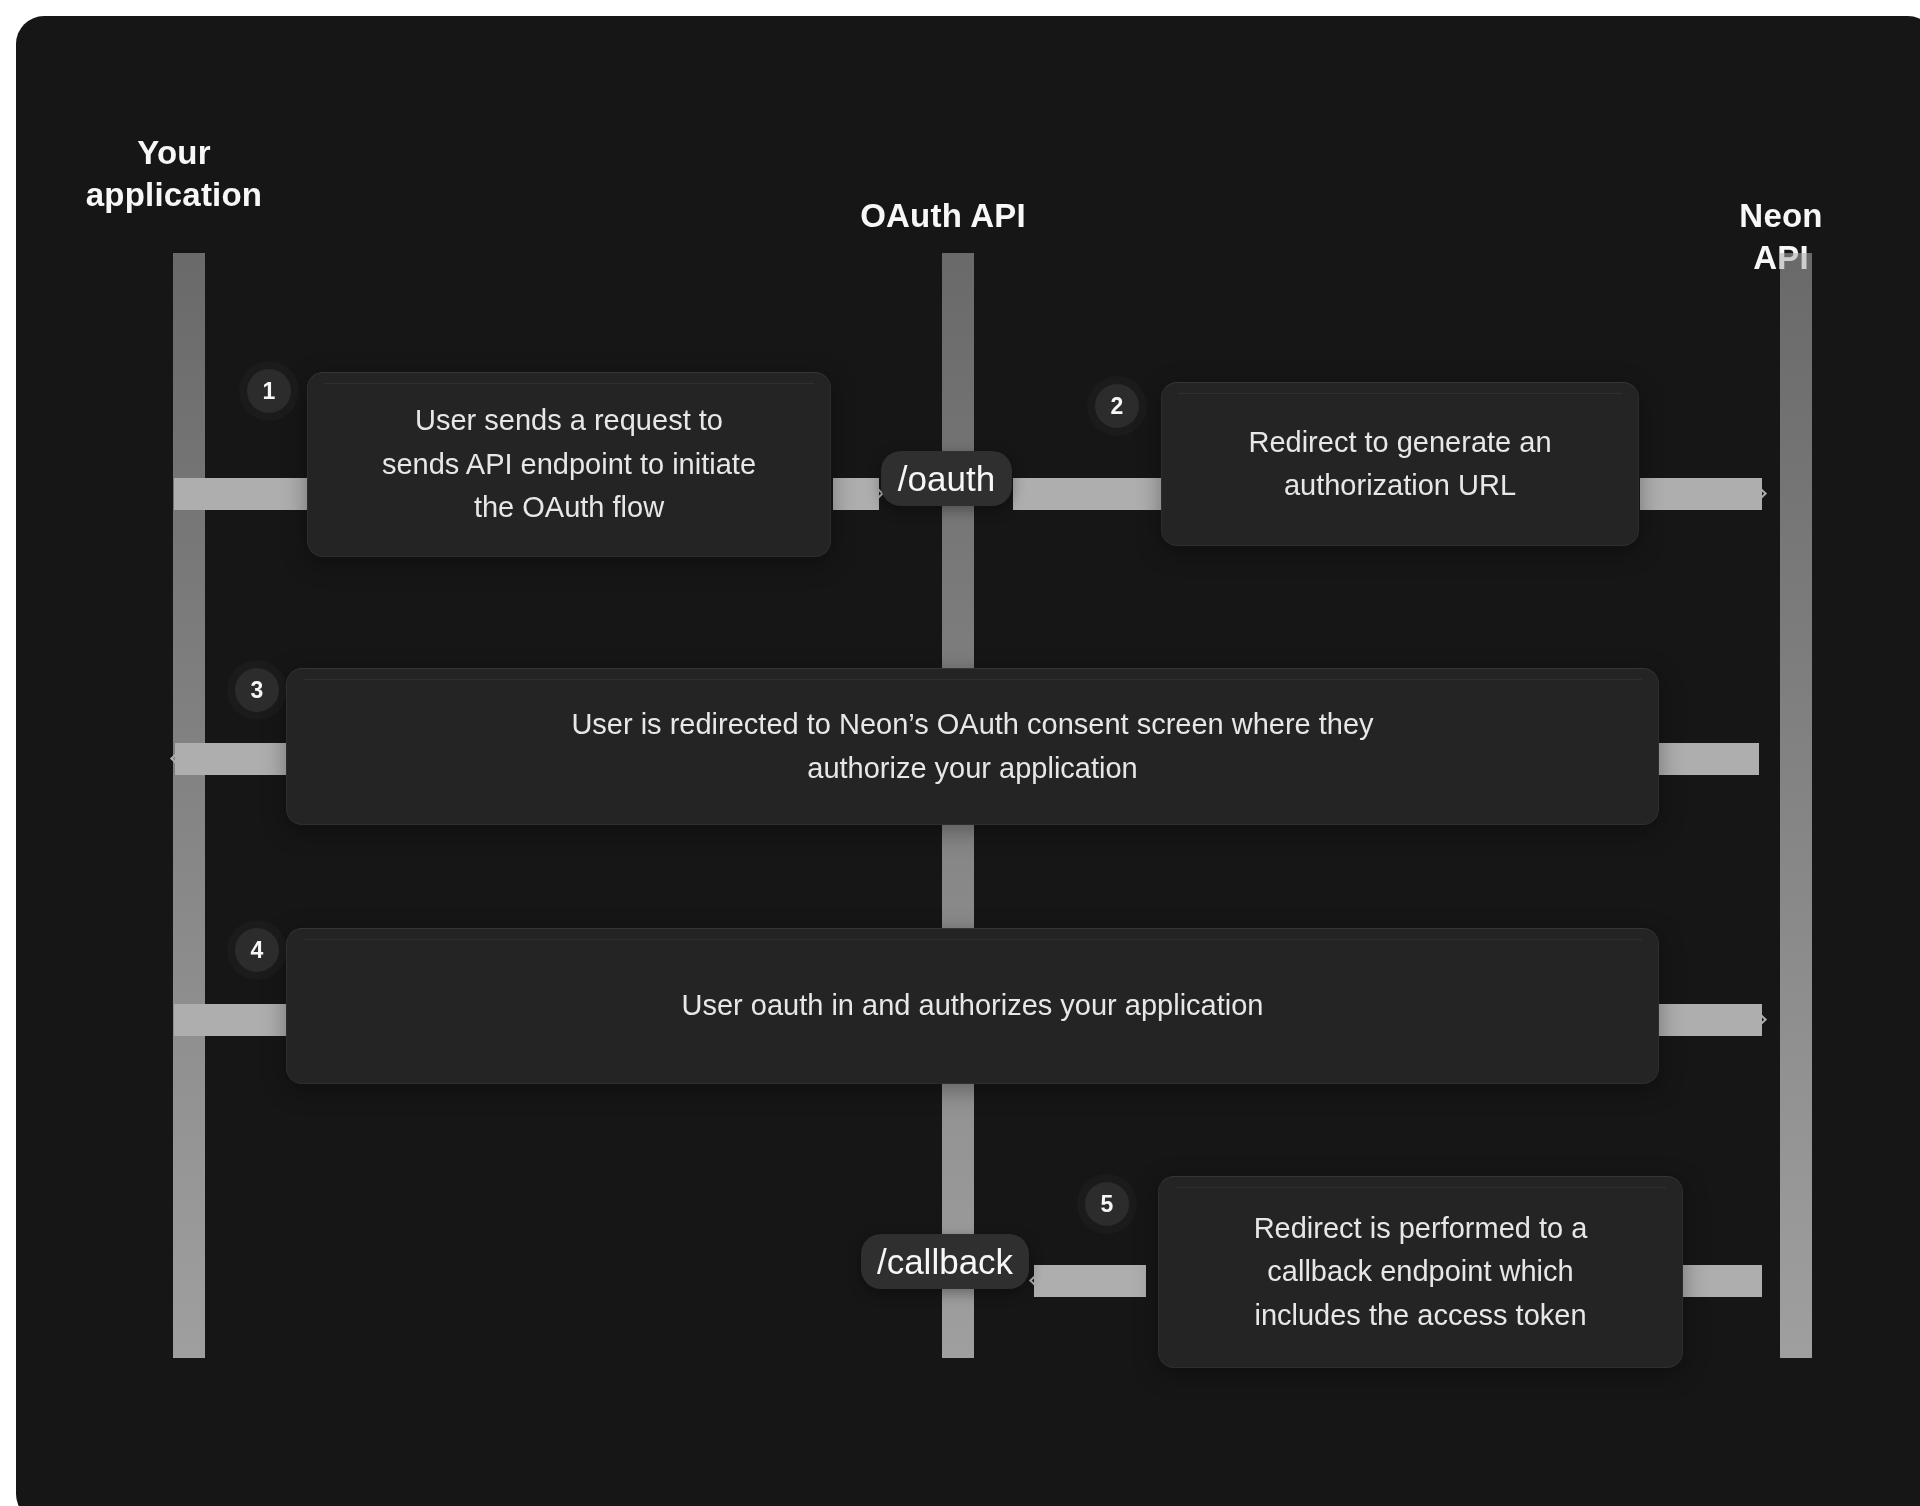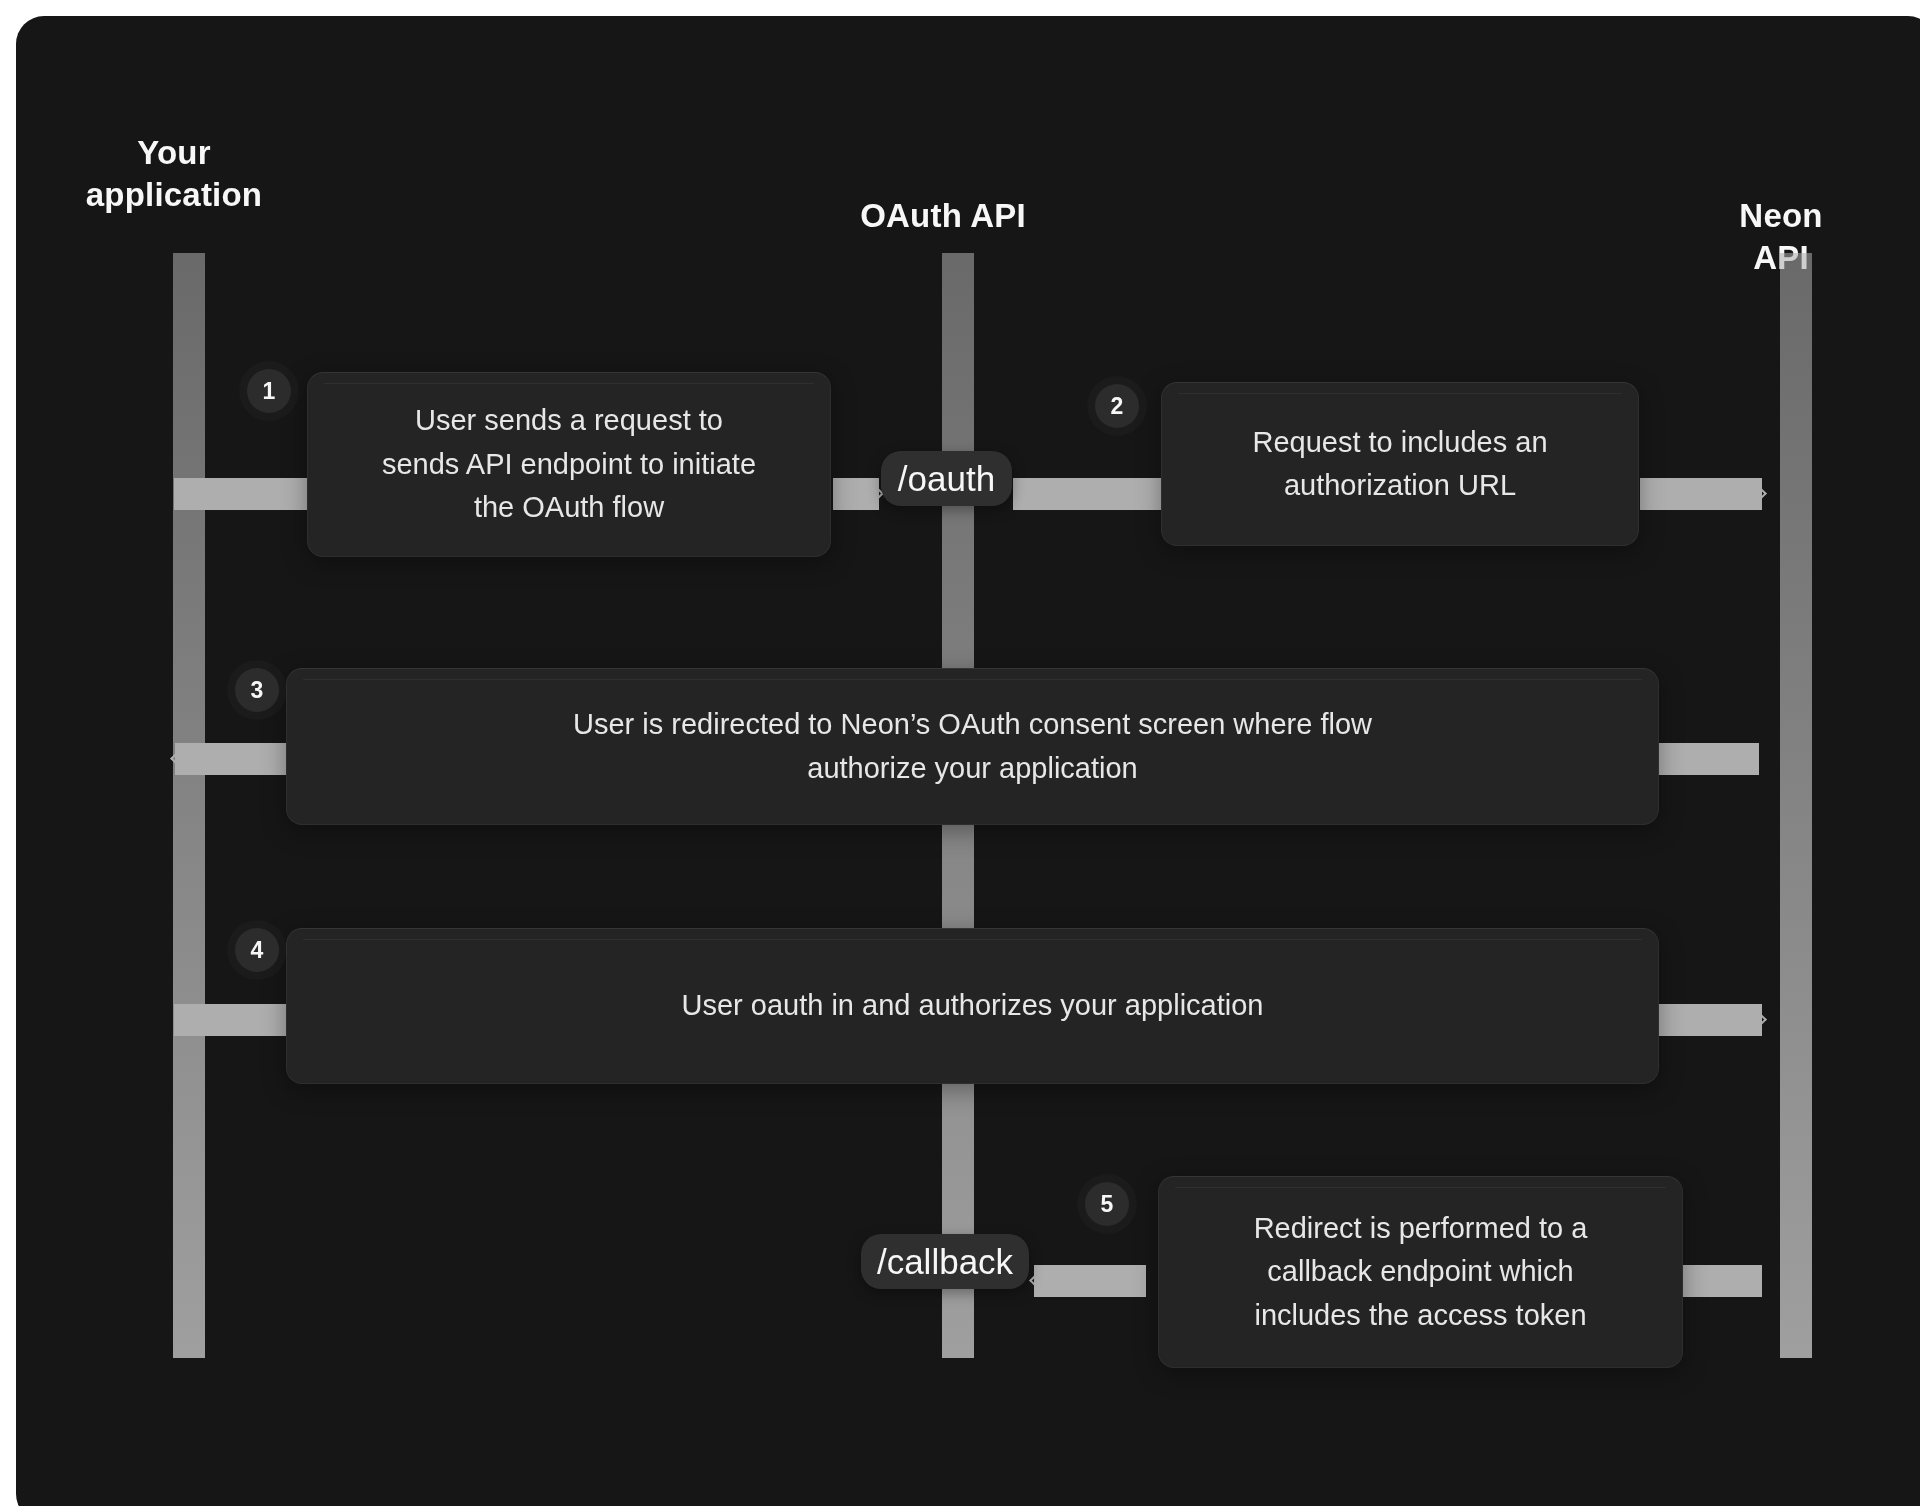--- a/index.html
+++ b/index.html
@@ -122,30 +122,30 @@
   </div>
 
   <div class="connector arrow-right" style="left:817px;top:462px;width:46px;"></div>
 
   <div class="endpoint-chip" style="left:865px;top:435px;width:131px;height:55px;">/oauth</div>
 
   <div class="connector" style="left:997px;top:462px;width:148px;"></div>
 
   <div class="badge" style="left:1079px;top:368px;">2</div>
   <div class="step-box" style="left:1145px;top:366px;width:478px;height:164px;">
-    <div class="step-text" style="max-width:370px;">Request to includes an authorization URL</div>
+    <div class="step-text" style="max-width:370px;">Redirect to generate an authorization URL</div>
   </div>
 
   <div class="connector arrow-right" style="left:1624px;top:462px;width:122px;"></div>
 
   <div class="connector arrow-left" style="left:159px;top:727px;width:111px;"></div>
 
   <div class="badge" style="left:219px;top:652px;">3</div>
   <div class="step-box" style="left:270px;top:652px;width:1373px;height:157px;">
-    <div class="step-text" style="max-width:880px;">User is redirected to Neon’s OAuth consent screen where flow authorize your application</div>
+    <div class="step-text" style="max-width:880px;">User is redirected to Neon’s OAuth consent screen where they authorize your application</div>
   </div>
 
   <div class="connector" style="left:1643px;top:727px;width:100px;"></div>
 
   <div class="connector" style="left:158px;top:988px;width:112px;"></div>
 
   <div class="badge" style="left:219px;top:912px;">4</div>
   <div class="step-box" style="left:270px;top:912px;width:1373px;height:156px;">
     <div class="step-text" style="max-width:1200px;">User oauth in and authorizes your application</div>
   </div>

